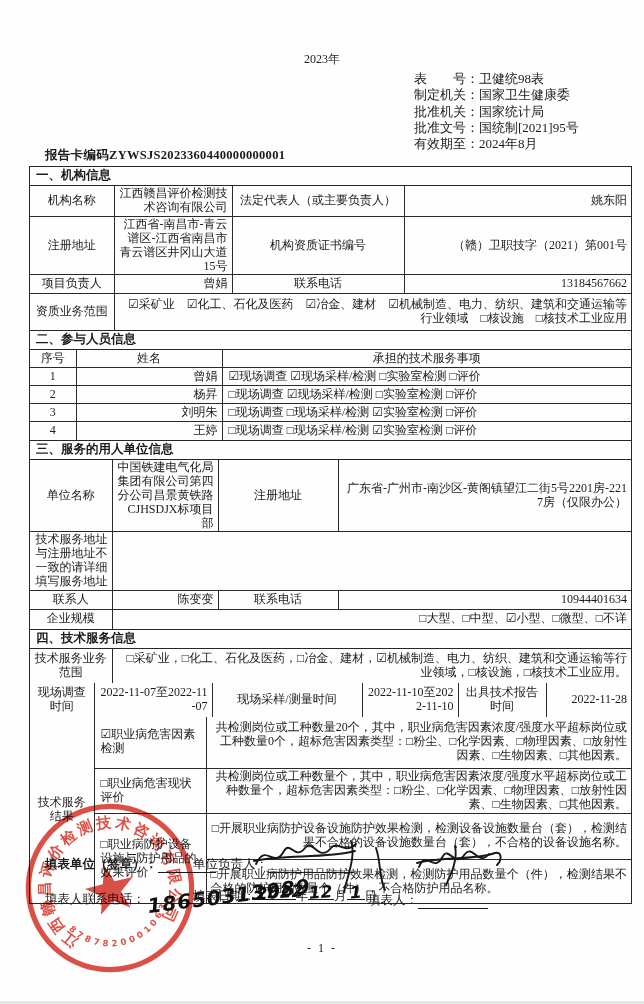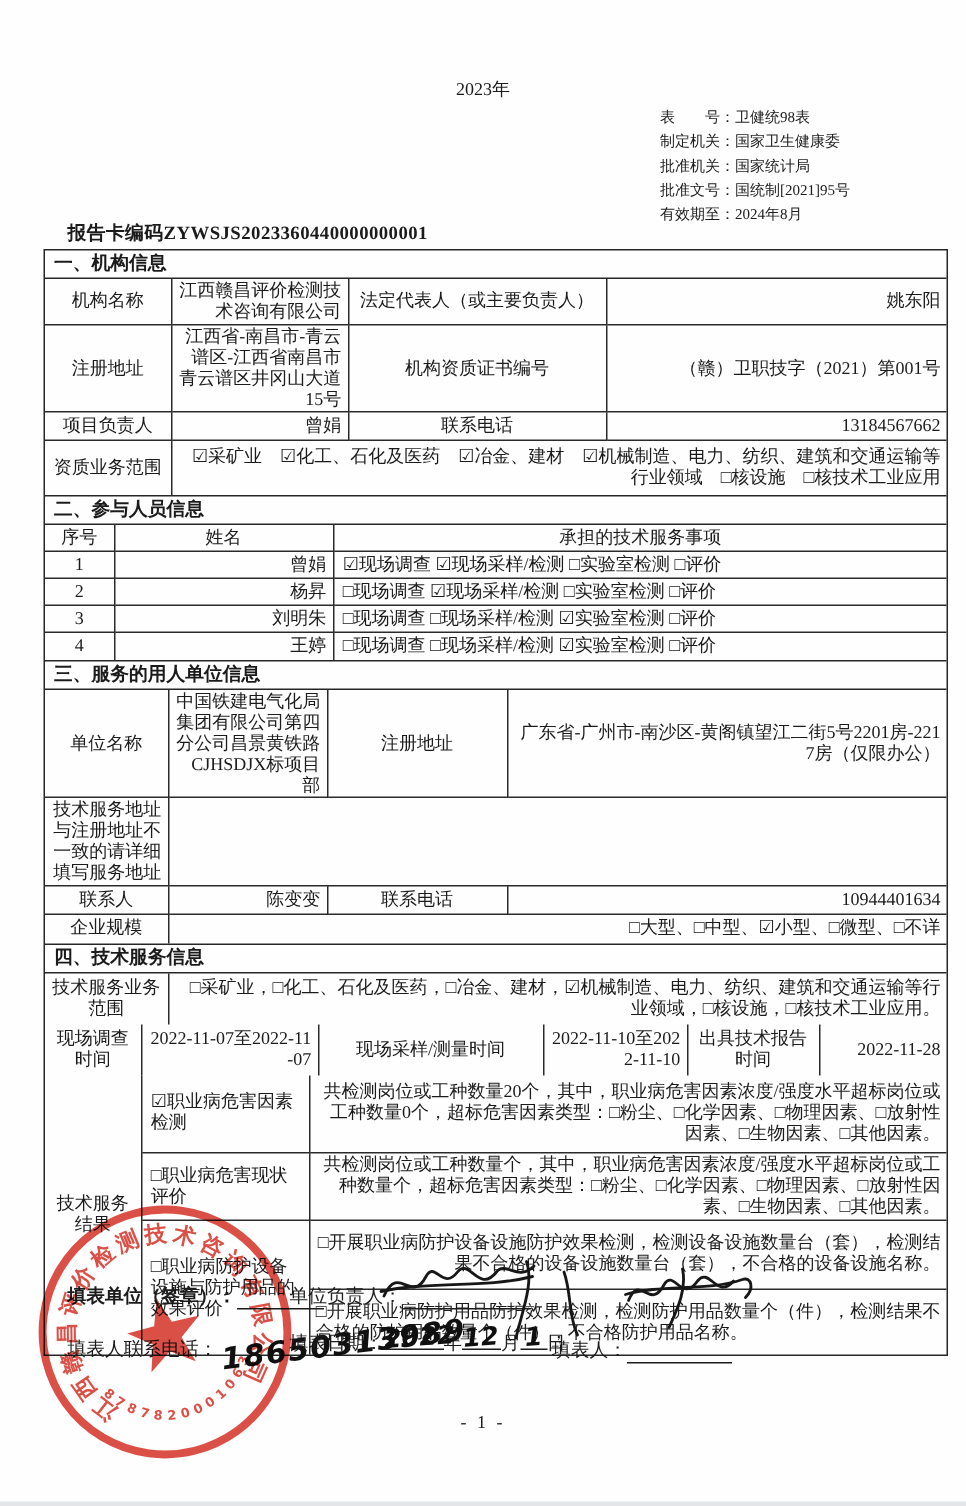--- a/index.html
+++ b/index.html
@@ -4,21 +4,21 @@
 <style>
   html,body{margin:0;padding:0;background:#ffffff;}
   .page{position:relative;width:644px;height:1004px;background:#fefefe;overflow:hidden;
         font-family:"Liberation Serif",serif;color:#1b1b1b;}
   .scan-edge{position:absolute;left:0;bottom:0;width:100%;height:3px;background:#e3e5e8;}
 
   .doc-title{position:absolute;top:13px;left:0;width:100%;text-align:center;
              font-family:"Liberation Sans",sans-serif;font-weight:bold;font-size:23px;letter-spacing:2px;}
   .doc-year{position:absolute;top:51px;left:0;width:100%;text-align:center;font-size:12px;}
 
-  .meta{position:absolute;left:440px;top:71px;font-size:10px;line-height:16.3px;}
+  .meta{position:absolute;left:414px;top:71px;font-size:13px;line-height:16.3px;}
   .meta-line{display:flex;}
   .meta-label{white-space:pre;}
   .report-code{position:absolute;left:45px;top:147px;font-size:12.5px;font-weight:600;letter-spacing:.3px;}
   .report-code .code{margin-left:0;font-weight:600;}
 
   .form-box{position:absolute;left:29px;top:166px;width:601px;border:1.6px solid #262626;background:transparent;}
   .sec-title{border-top:1.4px solid #262626;border-bottom:1.4px solid #262626;
              padding:1px 6px 2px 6px;font-size:12.5px;font-weight:bold;height:15px;line-height:15px;}
   .sec-title.first{border-top:none;}
 

